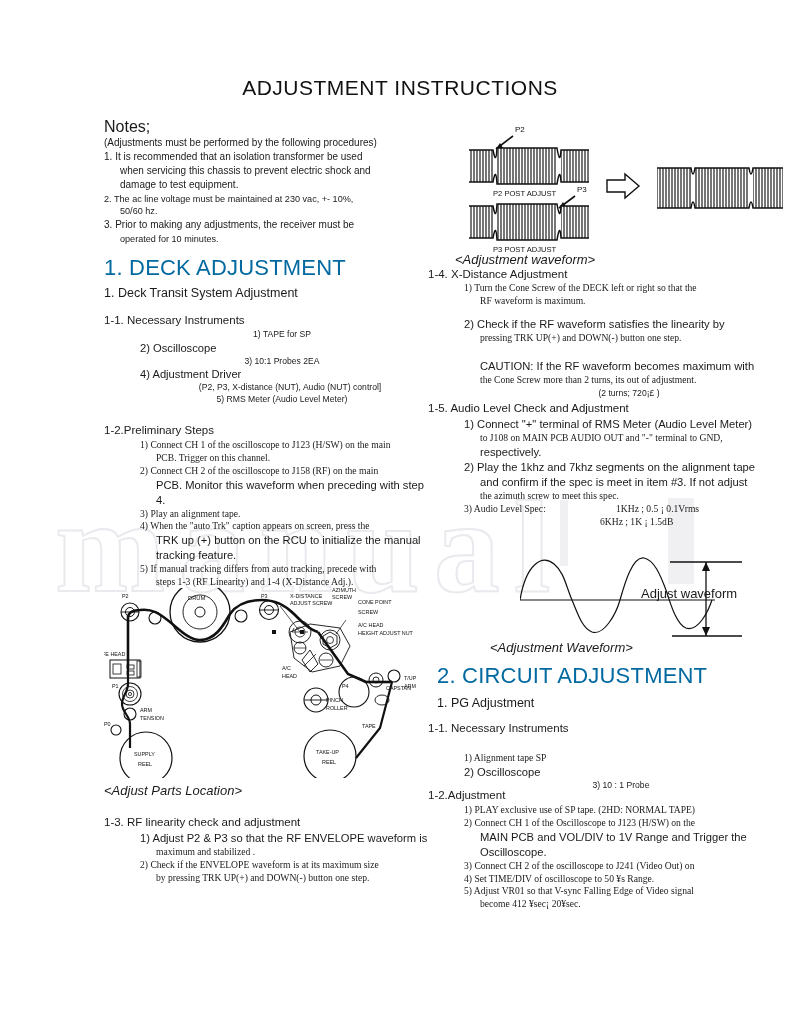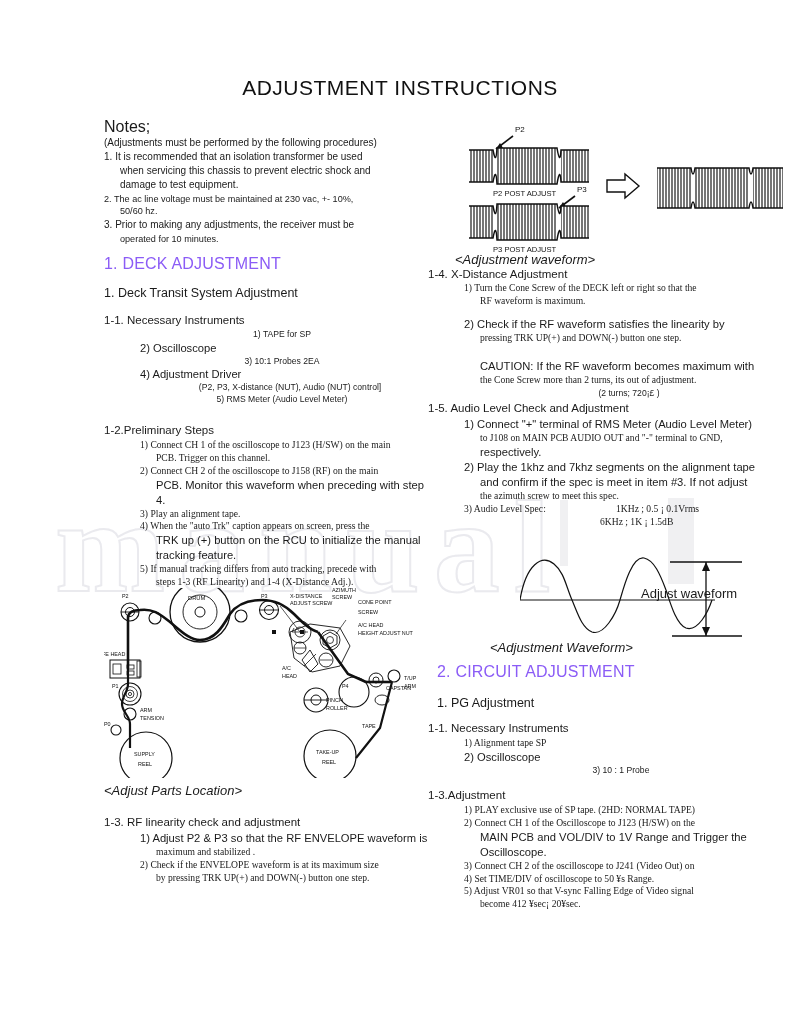--- a/index.html
+++ b/index.html
@@ -50,22 +50,22 @@
   .title {
     position: absolute;
     left: 0; right: 0;
     top: 76px;
     text-align: center;
     font-size: 21px;
     letter-spacing: .5px;
     color: #111;
   }
   .h1 {
-    font-size: 16px;
-    color: #8b5cf6;
+    font-size: 22px;
+    color: #0369a1;
     letter-spacing: .2px;
   }
   .h2 { font-size: 12.5px; }
   .h3 { font-size: 11.5px; }
   .li { font-size: 9.6px; line-height: 1.34; font-family: Liberation Serif, serif; }
   .li-lg { font-size: 11.2px; line-height: 1.34; }
   .li-sm { font-size: 8.6px; line-height: 1.34; text-align: center; }
   .cap {
     font-size: 13px;
     text-align: left;
@@ -398,27 +398,27 @@
   </div>
   <div class="adj-wf-label">Adjust waveform</div>
   <div class="cap blk" style="left:490px; top:640px; width:230px;">&lt;Adjustment Waveform&gt;</div>
 
   <div class="blk h1" style="left:437px; top:663px;">2. CIRCUIT ADJUSTMENT</div>
 
   <div class="blk h2" style="left:437px; top:696px;">1. PG Adjustment</div>
 
   <div class="blk" style="left:428px; top:722px; width:350px;">
     <div class="h3">1-1. Necessary Instruments</div>
-    <div class="li ind2" style="margin-top:3px;">1) Alignment tape SP</div>
+    <div class="li ind2" style="margin-top:18px;">1) Alignment tape SP</div>
     <div class="li-lg ind2">2) Oscilloscope</div>
     <div class="li-sm ind2">3) 10 : 1 Probe</div>
   </div>
 
   <div class="blk" style="left:428px; top:789px; width:350px;">
-    <div class="h3">1-3.Adjustment</div>
+    <div class="h3">1-2.Adjustment</div>
     <div class="li ind2" style="margin-top:3px;">1) PLAY exclusive use of SP tape. (2HD: NORMAL TAPE)</div>
     <div class="li ind2">2) Connect CH 1 of the Oscilloscope to J123 (H/SW) on the</div>
     <div class="li-lg ind3">MAIN PCB and VOL/DIV to 1V Range and Trigger the</div>
     <div class="li-lg ind3">Oscilloscope.</div>
     <div class="li ind2">3) Connect CH 2 of the oscilloscope to J241 (Video Out) on</div>
     <div class="li ind2">4) Set TIME/DIV of oscilloscope to 50 ¥s Range.</div>
     <div class="li ind2">5) Adjust VR01 so that V-sync Falling Edge of Video signal</div>
     <div class="li ind3">become 412 ¥sec¡ 20¥sec.</div>
   </div>
 

